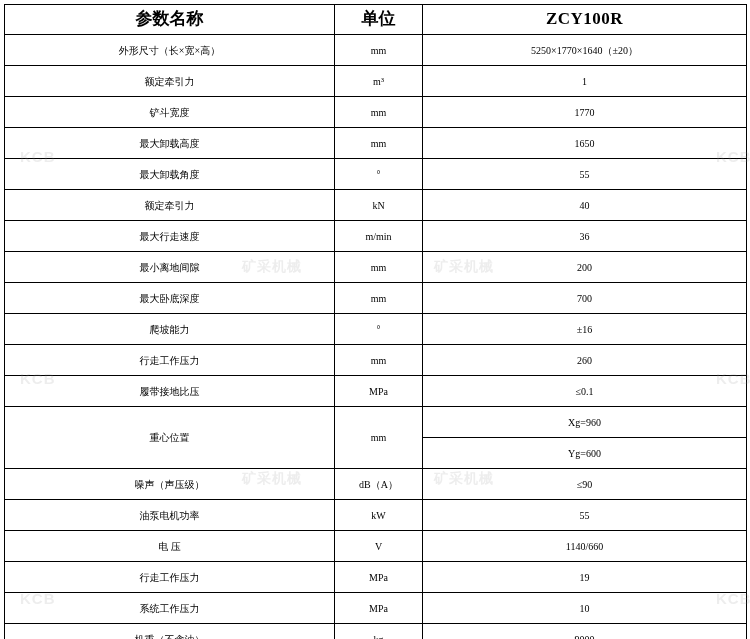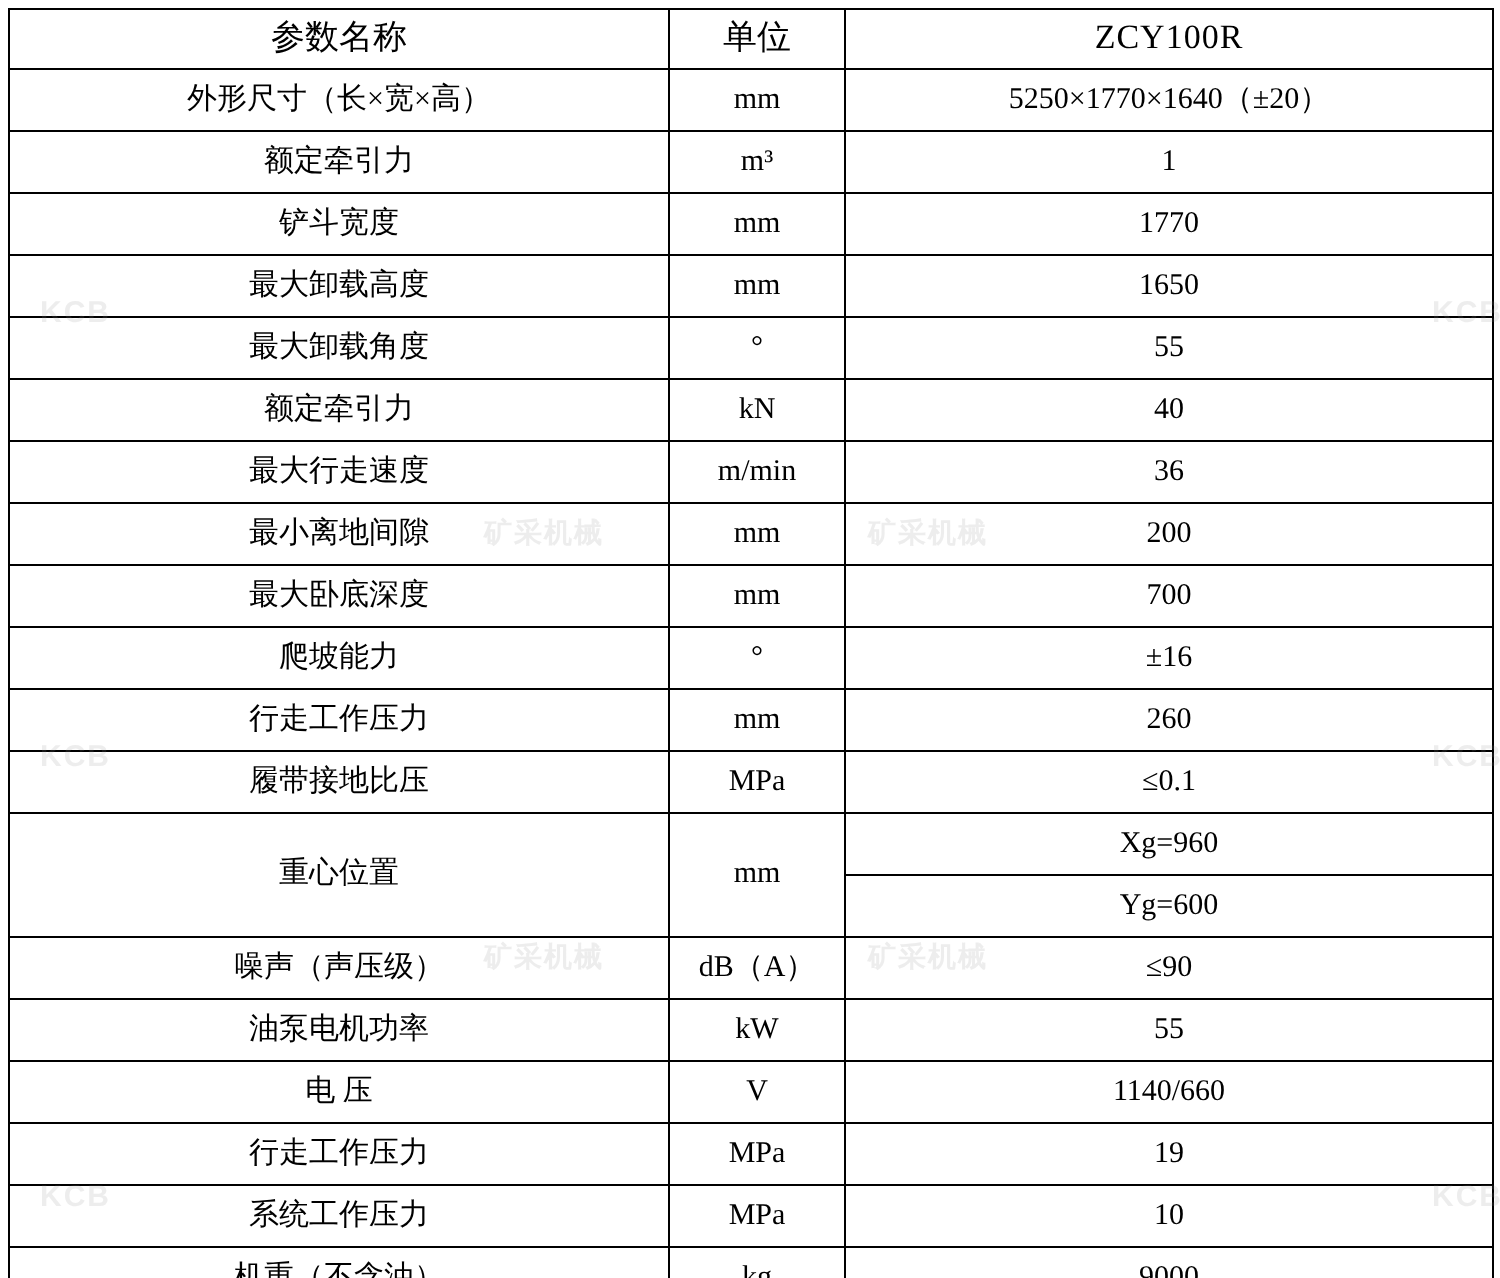--- a/index.html
+++ b/index.html
@@ -32,31 +32,31 @@
 
   table.spec th, table.spec td {
     border: 1px solid #000000;
     text-align: center;
     vertical-align: middle;
     padding: 0;
     line-height: 1.1;
   }
   table.spec thead th {
     height: 29px;
-    font-weight: normal;
+    font-weight: bold;
     font-size: 17px;
   }
   table.spec thead th.model {
     font-family: "Liberation Serif", "DejaVu Serif", serif;
     letter-spacing: 0.5px;
     margin-top: 28px;
   }
   table.spec tbody td {
     height: 30px;
-    font-size: 15px;
+    font-size: 10px;
   }
   td.name {
     font-size: 15.5px;
   }
   td.unit {
     font-family: "Liberation Serif", "DejaVu Serif", serif;
     font-size: 14px;
   }
   td.value {
     font-family: "Liberation Serif", "DejaVu Serif", serif;

